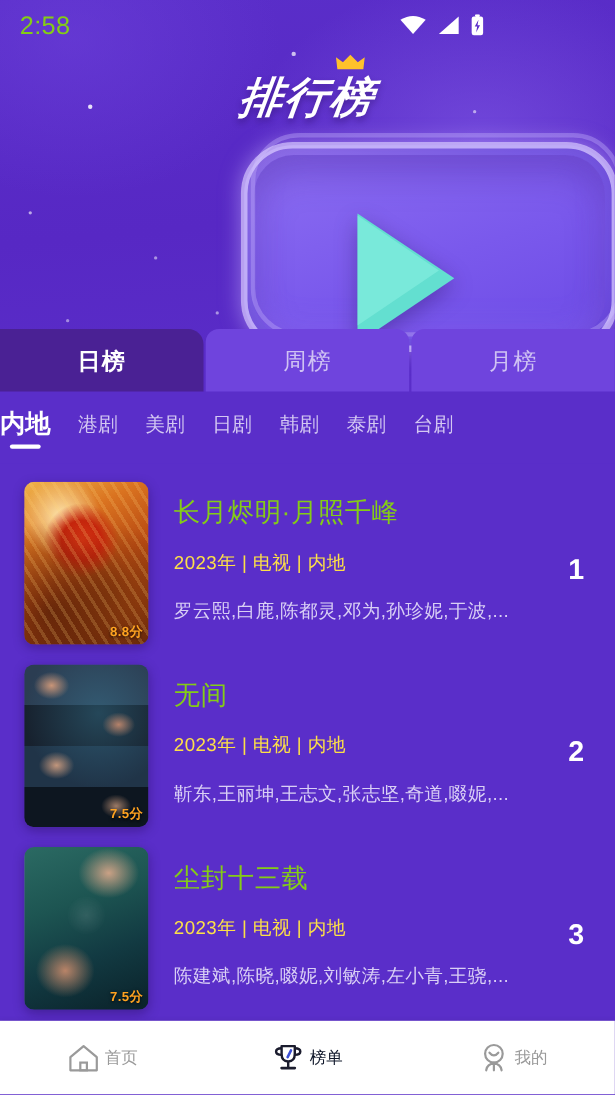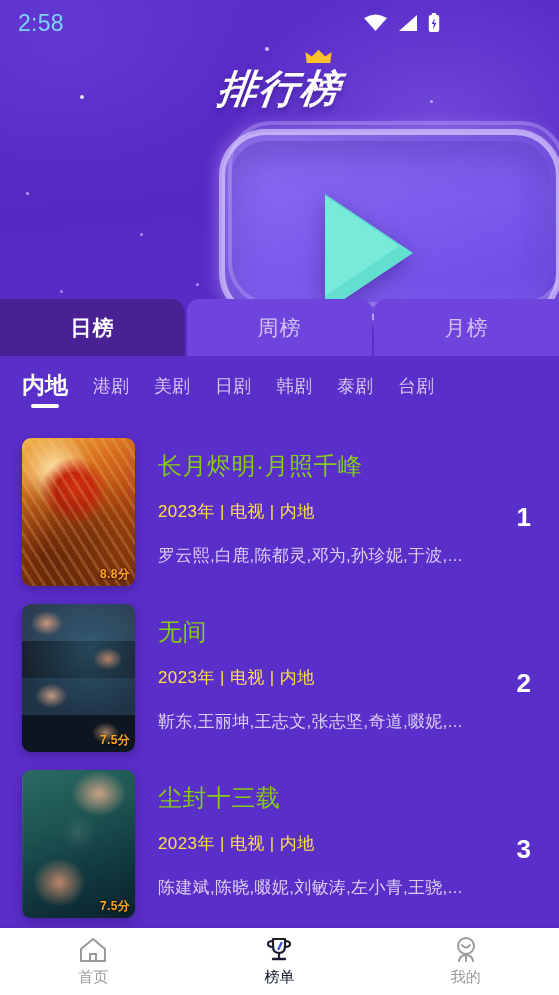--- a/index.html
+++ b/index.html
@@ -7,21 +7,21 @@
   body {
     font-family:"Liberation Sans","DejaVu Sans",sans-serif;
     background:#5a2ec9;
     position:relative;
   }
 
   
   .statusbar{
     position:absolute; top:0; left:0; width:445px; height:46px;
     display:flex; align-items:center; justify-content:space-between;
-    padding:0 5px 0 18px; color:#7dd3fc; z-index:20;
+    padding:0 5px 0 18px; color:#84cc16; z-index:20;
   }
   .status-time{ font-size:23px; font-weight:400; letter-spacing:.3px; }
   .status-icons{ display:flex; align-items:center; gap:9px; }
 
   
   .banner{
     position:absolute; top:0; left:0; width:559px; height:355px;
     background:
       radial-gradient(ellipse 300px 210px at 78% 36%, rgba(134,96,236,.55) 0%, rgba(134,96,236,0) 70%),
       radial-gradient(ellipse 260px 200px at 12% 10%, rgba(110,66,220,.5) 0%, rgba(110,66,220,0) 72%),
@@ -101,21 +101,21 @@
   .ptab:last-child{ margin-right:0; border-radius:12px 0 0 0; }
   .ptab.active{
     background:#4a2194; color:#ffffff; font-weight:bold;
     border-radius:0 14px 0 0;
   }
 
   
   .cat-bar{
     position:absolute; top:356px; left:0; width:559px; height:65px;
     background:#5a2ec9; display:flex; align-items:center;
-    padding-left:22px; gap:25px; overflow:hidden; z-index:9;
+    gap:25px; overflow:hidden; z-index:9;
   }
   .cat{
     position:relative; color:#d3c7f2; font-size:18px; white-space:nowrap;
     padding-bottom:6px;
   }
   .cat.active{ color:#fff; font-weight:bold; font-size:23px; }
   .cat.active::after{
     content:""; position:absolute; left:50%; transform:translateX(-50%);
     bottom:-1px; width:28px; height:4px; background:#fff; border-radius:2px;
   }
@@ -200,21 +200,21 @@
     color:#fff; font-size:26px; font-weight:bold;
   }
 
   
   .bottomnav{
     position:absolute; bottom:0; left:0; width:559px; height:67px;
     background:#fff; display:flex; z-index:30;
     box-shadow:0 -1px 5px rgba(0,0,0,.08);
   }
   .nav-item{
-    flex:1; display:flex; flex-direction:column;
+    flex:1; display:flex; flex-direction:row;
     align-items:center; justify-content:center; gap:4px;
   }
   .nav-label{ font-size:15px; color:#9a9a9a; }
   .nav-item.active .nav-label{ color:#0f172a;font-family:Liberation Serif, serif; }
 </style>
 </head>
 <body>
 
 <div class="banner">
   <div class="star" style="left:80px;top:95px;width:4px;height:4px;"></div>

